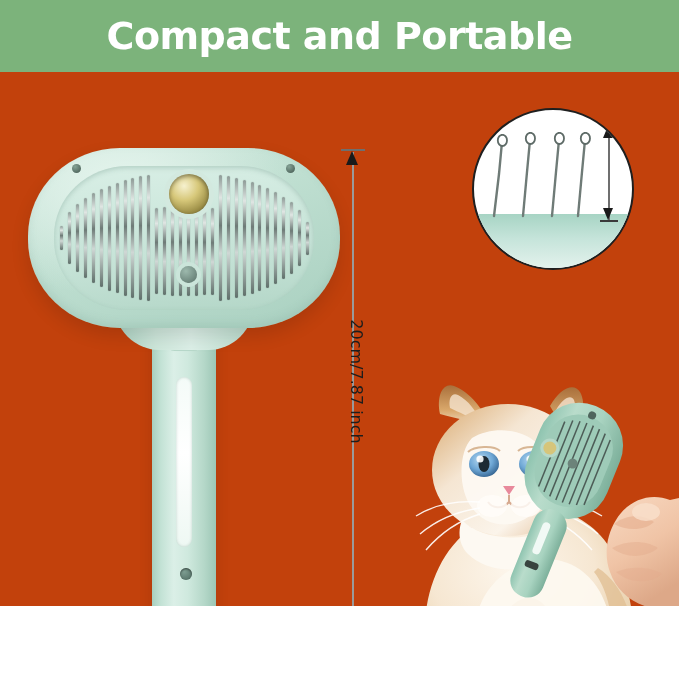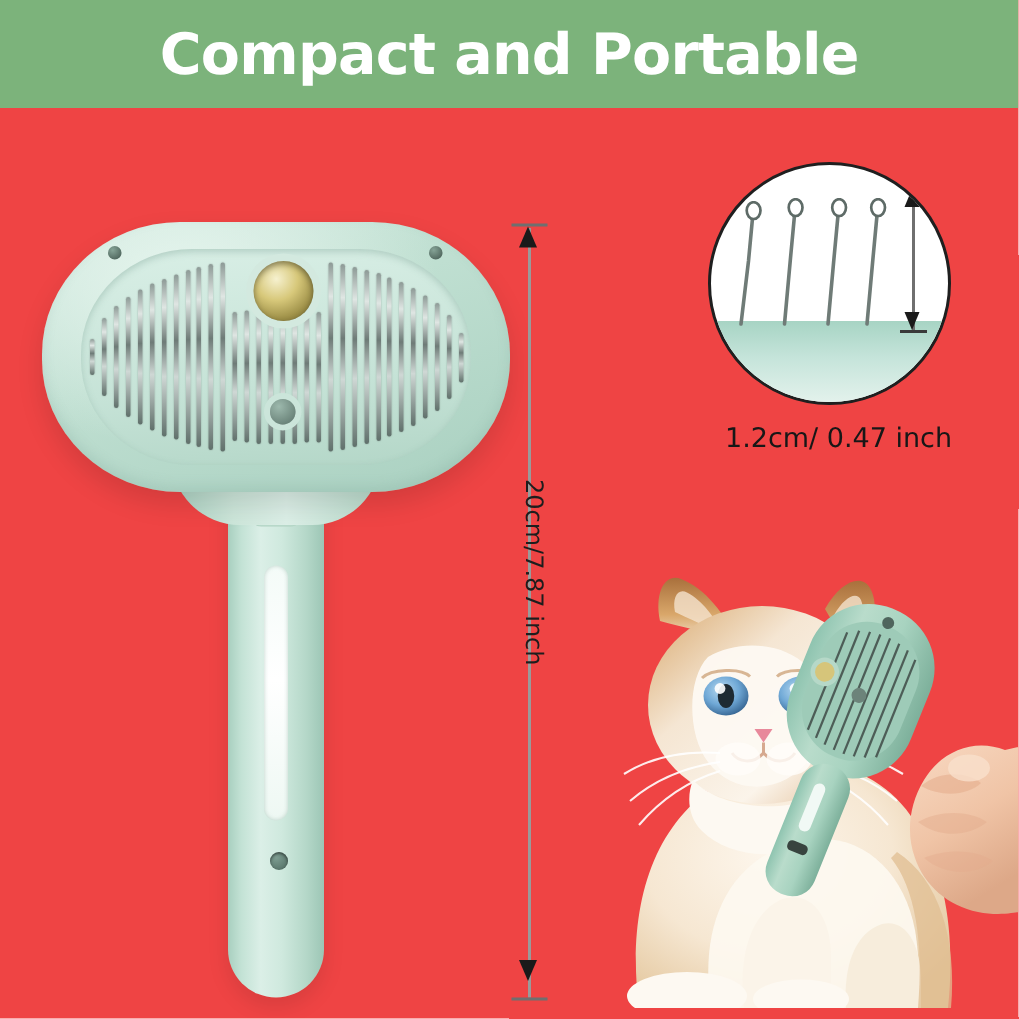--- a/index.html
+++ b/index.html
@@ -3,22 +3,22 @@
 <meta charset="utf-8">
 <style>
   html, body {
     margin: 0;
     padding: 0;
     background: #ffffff;
   }
   #page {
     position: relative;
     width: 679px;
-    height: 679px;
-    background: #ef4444;
+    height: 606px;
+    background: #c2410c;
     overflow: hidden;
     font-family: "Liberation Sans", sans-serif;
   }
 
   
   #banner {
     position: absolute;
     left: 0;
     top: 0;
     width: 679px;
@@ -441,21 +441,20 @@
       <div id="detail-dim">
         <div class="ddim-cap top"></div>
         <div class="ddim-line"></div>
         <div class="ddim-arrow up"></div>
         <div class="ddim-arrow down"></div>
         <div class="ddim-cap bottom"></div>
       </div>
     </div>
   </div>
 
-  <div id="detail-label">1.2cm/ 0.47 inch</div>
 
   <div id="scene">
     <svg id="cat" width="291" height="300" viewBox="0 0 291 300">
       <defs>
         <radialGradient id="bodyG" cx="42%" cy="38%" r="72%">
           <stop offset="0%" stop-color="#fdf6ec"></stop>
           <stop offset="55%" stop-color="#f6e7d2"></stop>
           <stop offset="100%" stop-color="#e3c69c"></stop>
         </radialGradient>
         <linearGradient id="headG" x1="0" y1="0" x2="1" y2="1">

